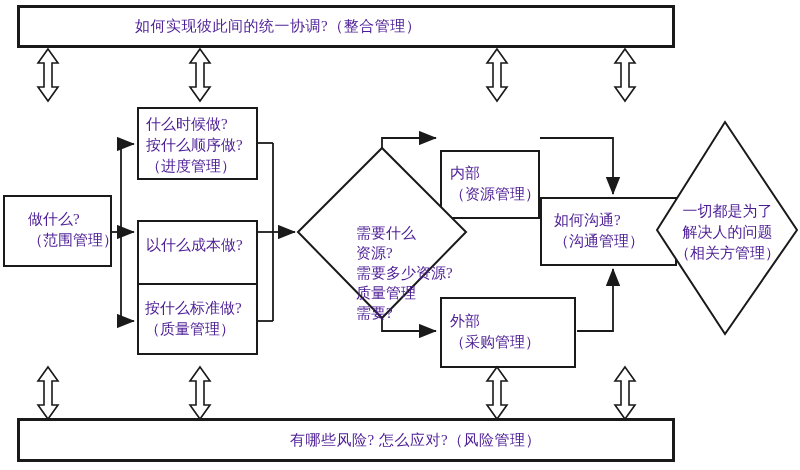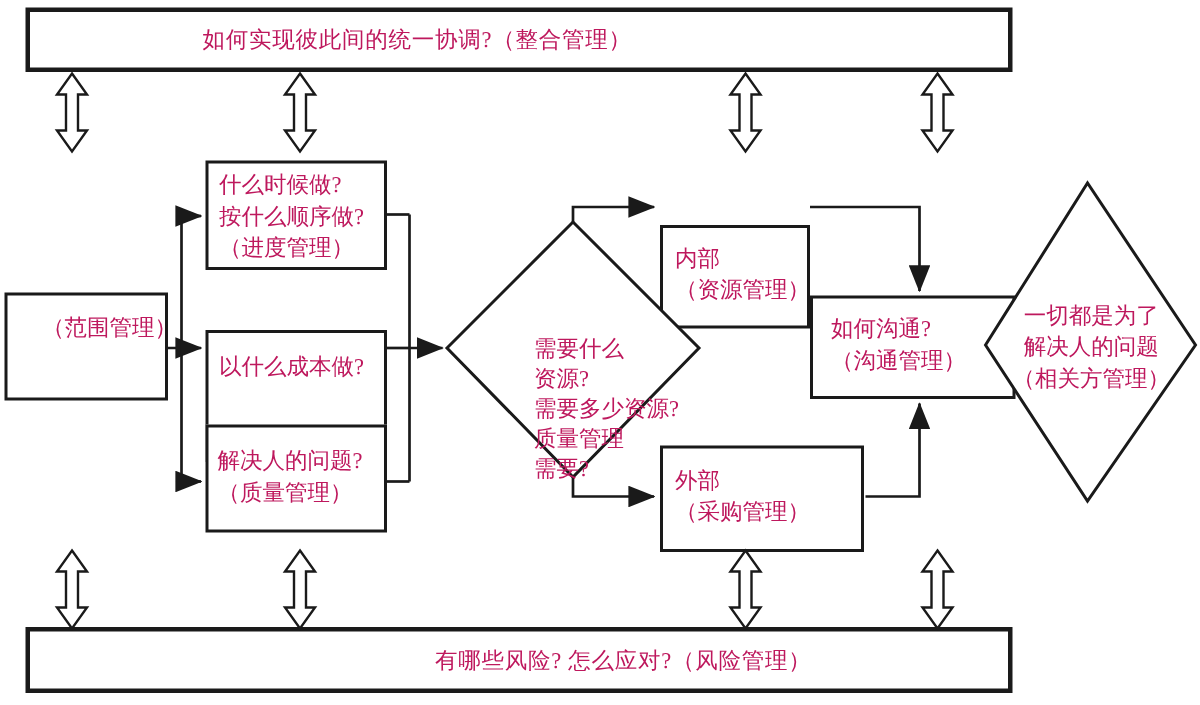--- a/index.html
+++ b/index.html
@@ -1,18 +1,18 @@
 <!DOCTYPE html>
 <html><head>
 <meta charset="utf-8">
 <style>
   html,body{margin:0;padding:0;background:#fff;}
   #canvas{
     position:relative;width:800px;height:470px;background:#ffffff;
-    font-family:"Liberation Serif","DejaVu Serif",serif;color:#be185d;
+    font-family:"Liberation Serif","DejaVu Serif",serif;color:#4c1d95;
     overflow:hidden;
   }
   .bar{
     position:absolute;box-sizing:border-box;border:3px solid #1a1a1a;background:#fff;
     display:flex;align-items:center;font-size:15px;letter-spacing:.5px;z-index:1;
   }
   #top-bar{left:17px;top:5px;width:658px;height:43px;padding-left:115px;}
   #bottom-bar{left:17px;top:418px;width:658px;height:44px;padding-left:270px;}
   .box{
     position:absolute;box-sizing:border-box;border:2px solid #1a1a1a;background:#fff;
@@ -43,35 +43,36 @@
 
   <div class="bar" id="top-bar">
     <span>如何实现彼此间的统一协调?（整合管理）</span>
   </div>
 
   <div class="bar" id="bottom-bar">
     <span>有哪些风险? 怎么应对?（风险管理）</span>
   </div>
 
   <div class="box" id="box-scope">
+    <span>做什么?</span>
     <span>（范围管理）</span>
   </div>
 
   <div class="box" id="box-schedule">
     <span>什么时候做?</span>
     <span>按什么顺序做?</span>
     <span>（进度管理）</span>
   </div>
 
   <div class="box" id="box-cost">
     <span>以什么成本做?</span>
   </div>
 
   <div class="box" id="box-quality">
-    <span>解决人的问题?</span>
+    <span>按什么标准做?</span>
     <span>（质量管理）</span>
   </div>
 
   <div class="box" id="box-internal">
     <span>内部</span>
     <span>（资源管理）</span>
   </div>
 
   <div class="box" id="box-external">
     <span>外部</span>

